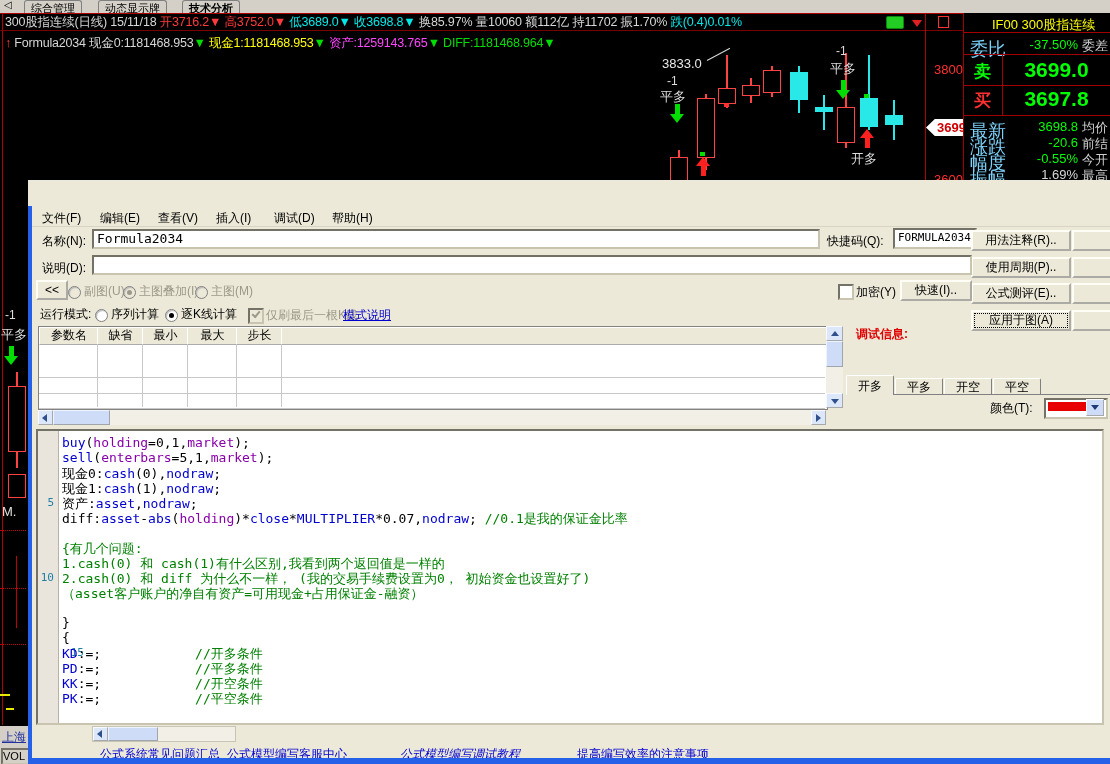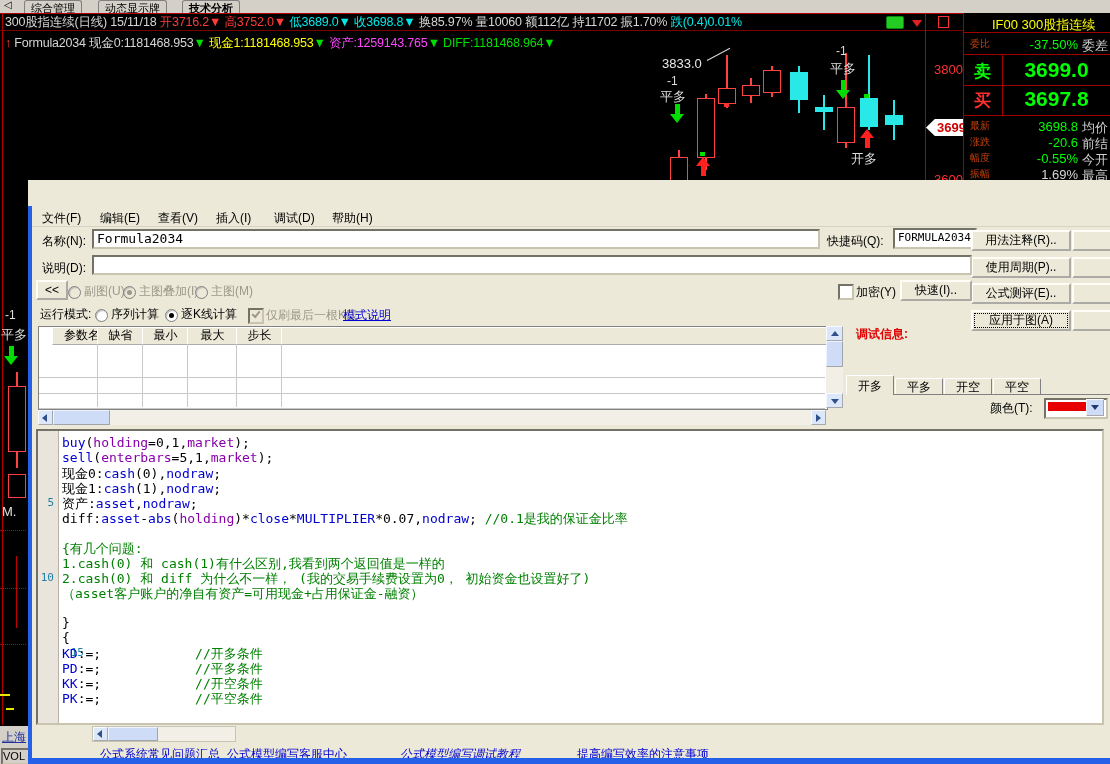--- a/index.html
+++ b/index.html
@@ -23,21 +23,21 @@
   .chk.dis{background:#ece9d8}
   .checkmark{position:absolute;left:2px;top:1px;width:6px;height:3px;border-left:2px solid #9c988a;border-bottom:2px solid #9c988a;transform:rotate(-50deg)}
   .link{position:absolute;font-size:12px;color:#0000d0;text-decoration:underline;white-space:nowrap;cursor:pointer}
   .menu-item{position:absolute;top:4px;font-size:12px;color:#000;cursor:default}
   .th{position:absolute;top:0;height:16px;background:#ece9d8;border:1px outset #fff;font-size:12px;text-align:center;line-height:15px}
   .sigtab{position:absolute;top:3px;height:16px;width:46px;background:#ece9d8;border:1px solid #808080;border-bottom:none;border-top-color:#fff;border-left-color:#fff;border-radius:2px 2px 0 0;font-size:12px;text-align:center;line-height:17px;cursor:pointer}
   .sigtab.active{top:0;height:19px;line-height:21px;z-index:2}
   .cl{position:absolute;left:24px;height:15px;line-height:15px;white-space:pre;font:13px "DejaVu Sans Mono",monospace}
   .gn{position:absolute;left:0;width:16px;text-align:right;font:11px "DejaVu Sans Mono",monospace;color:#1f7fa8}
   .qrow{position:absolute;left:0;width:147px;height:16px}
-  .ql{position:absolute;left:7px;top:0;font-size:10px;color:#c2410c}
+  .ql{position:absolute;left:7px;top:0;font-size:18px;color:#7dd3fc}
   .qv{position:absolute;left:45px;top:0;width:70px;text-align:right;font-size:13px}
   .ql2{position:absolute;left:119px;top:0;font-size:13px;color:#cfcfcf;white-space:nowrap}
   .blink{position:absolute;top:0;font-size:12px;color:#0000d0;text-decoration:underline;white-space:nowrap;cursor:pointer}
   .ttab{position:absolute;top:0;height:16px;background:#d4d0c8;border:1px solid #808080;border-bottom:none;border-radius:3px 3px 0 0;font-size:11px;padding:0 6px;line-height:15px;color:#000;white-space:nowrap}
   .sbtn{position:absolute;background:#dde7fa;border:1px outset #f8faff}
   .thumb{position:absolute;background:#cfdcf8;border:1px outset #eef4ff}
   .strack{position:absolute;background:#f2f0e6}
   .tri{position:absolute;width:0;height:0}
   .redline{position:absolute;background:#a00000}
   .qhline{position:absolute;left:0;width:147px;height:1px;background:#a00000}
@@ -220,21 +220,21 @@
       <span class="rdot" style="left:3px;top:3px"></span>
     </span>
   <span class="lbl" style="left:153px;top:126px">逐K线计算</span>
   <span class="chk dis" style="left:220px;top:128px">
       <span class="checkmark"></span>
     </span>
   <span class="dlbl" style="left:238px;top:127px">仅刷最后一根K线</span>
   <span class="link" style="left:315px;top:127px">模式说明</span>
 
   <div class="abs" id="ptable" style="left:10px;top:146px;width:788px;height:82px;background:#fff;border:1px solid #848280">
-      <div class="th" style="left: 13px; width: 58px;">参数名</div>
+      <div class="th" style="left: 0px; width: 58px;">参数名</div>
       <div class="th" style="left: 58px; width: 45px;">缺省</div>
       <div class="th" style="left: 103px; width: 45px;">最小</div>
       <div class="th" style="left: 148px; width: 49px;">最大</div>
       <div class="th" style="left: 197px; width: 45px;">步长</div>
       <div class="th" style="left: 242px; width: 544px;"></div>
       <div class="abs" style="left: 58px; top: 17px; width: 1px; height: 63px; background: rgb(200, 200, 200);"></div>
       <div class="abs" style="left: 103px; top: 17px; width: 1px; height: 63px; background: rgb(200, 200, 200);"></div>
       <div class="abs" style="left: 148px; top: 17px; width: 1px; height: 63px; background: rgb(200, 200, 200);"></div>
       <div class="abs" style="left: 197px; top: 17px; width: 1px; height: 63px; background: rgb(200, 200, 200);"></div>
       <div class="abs" style="left: 242px; top: 17px; width: 1px; height: 63px; background: rgb(200, 200, 200);"></div>

